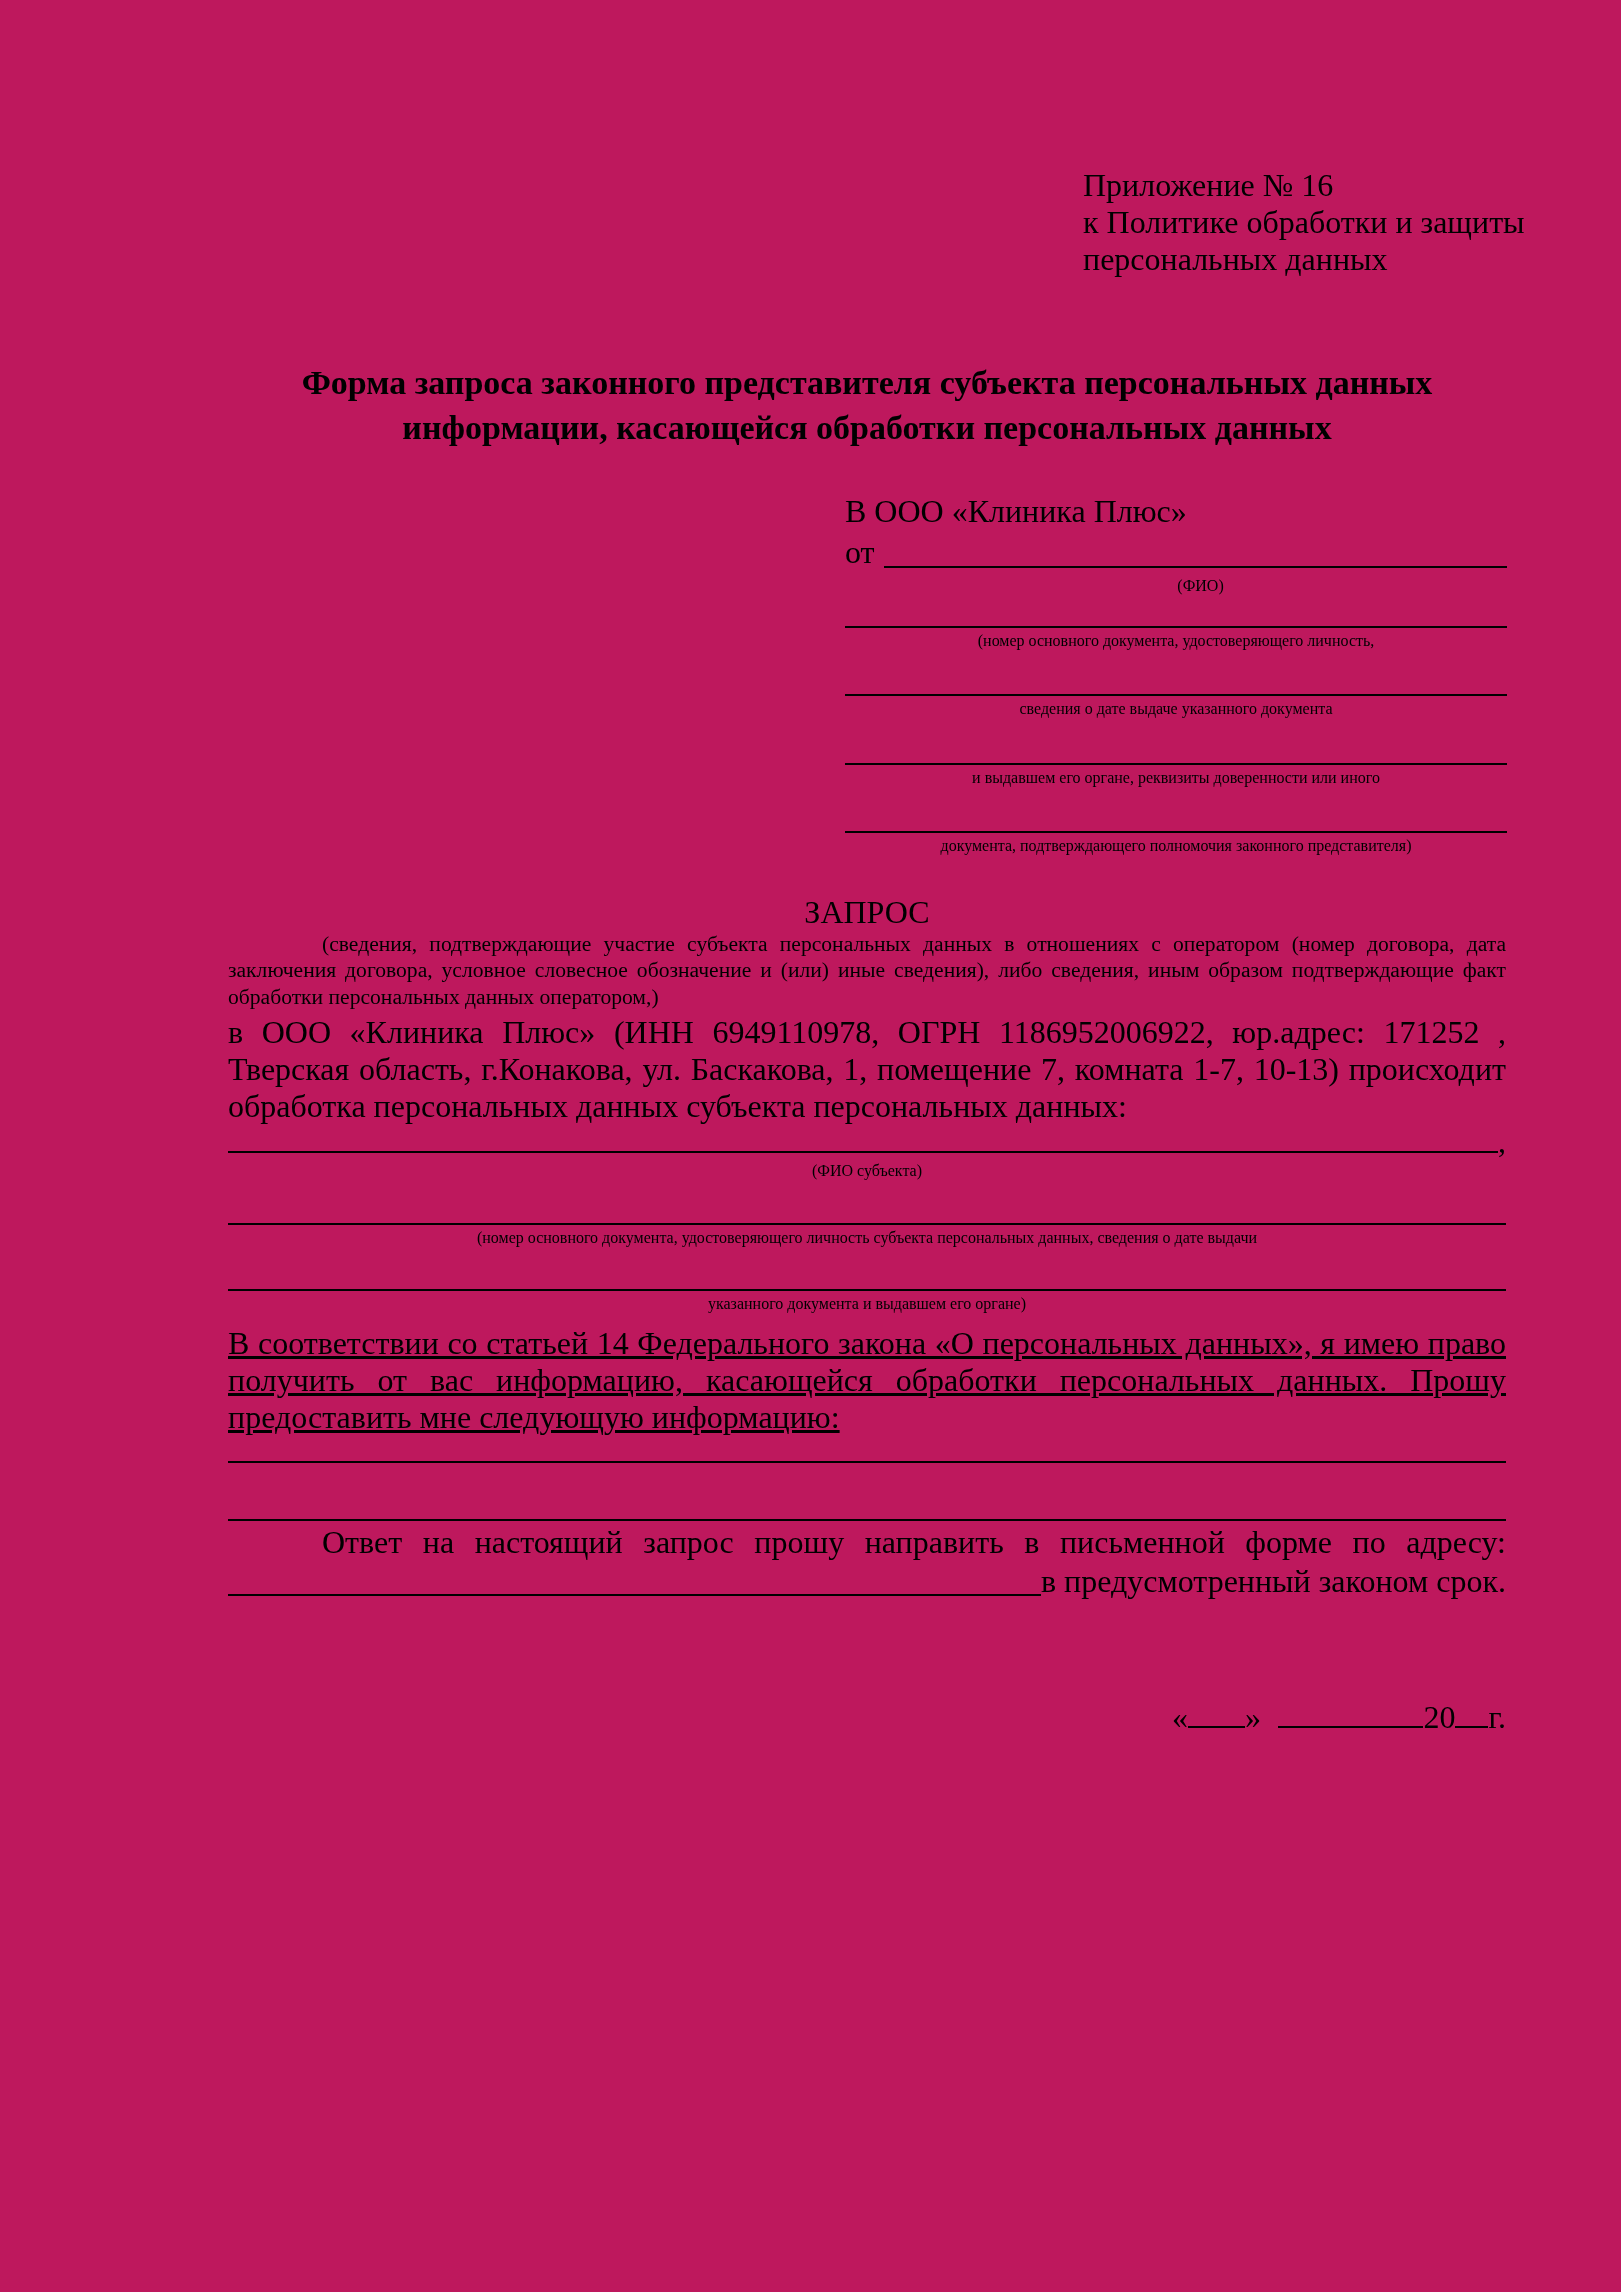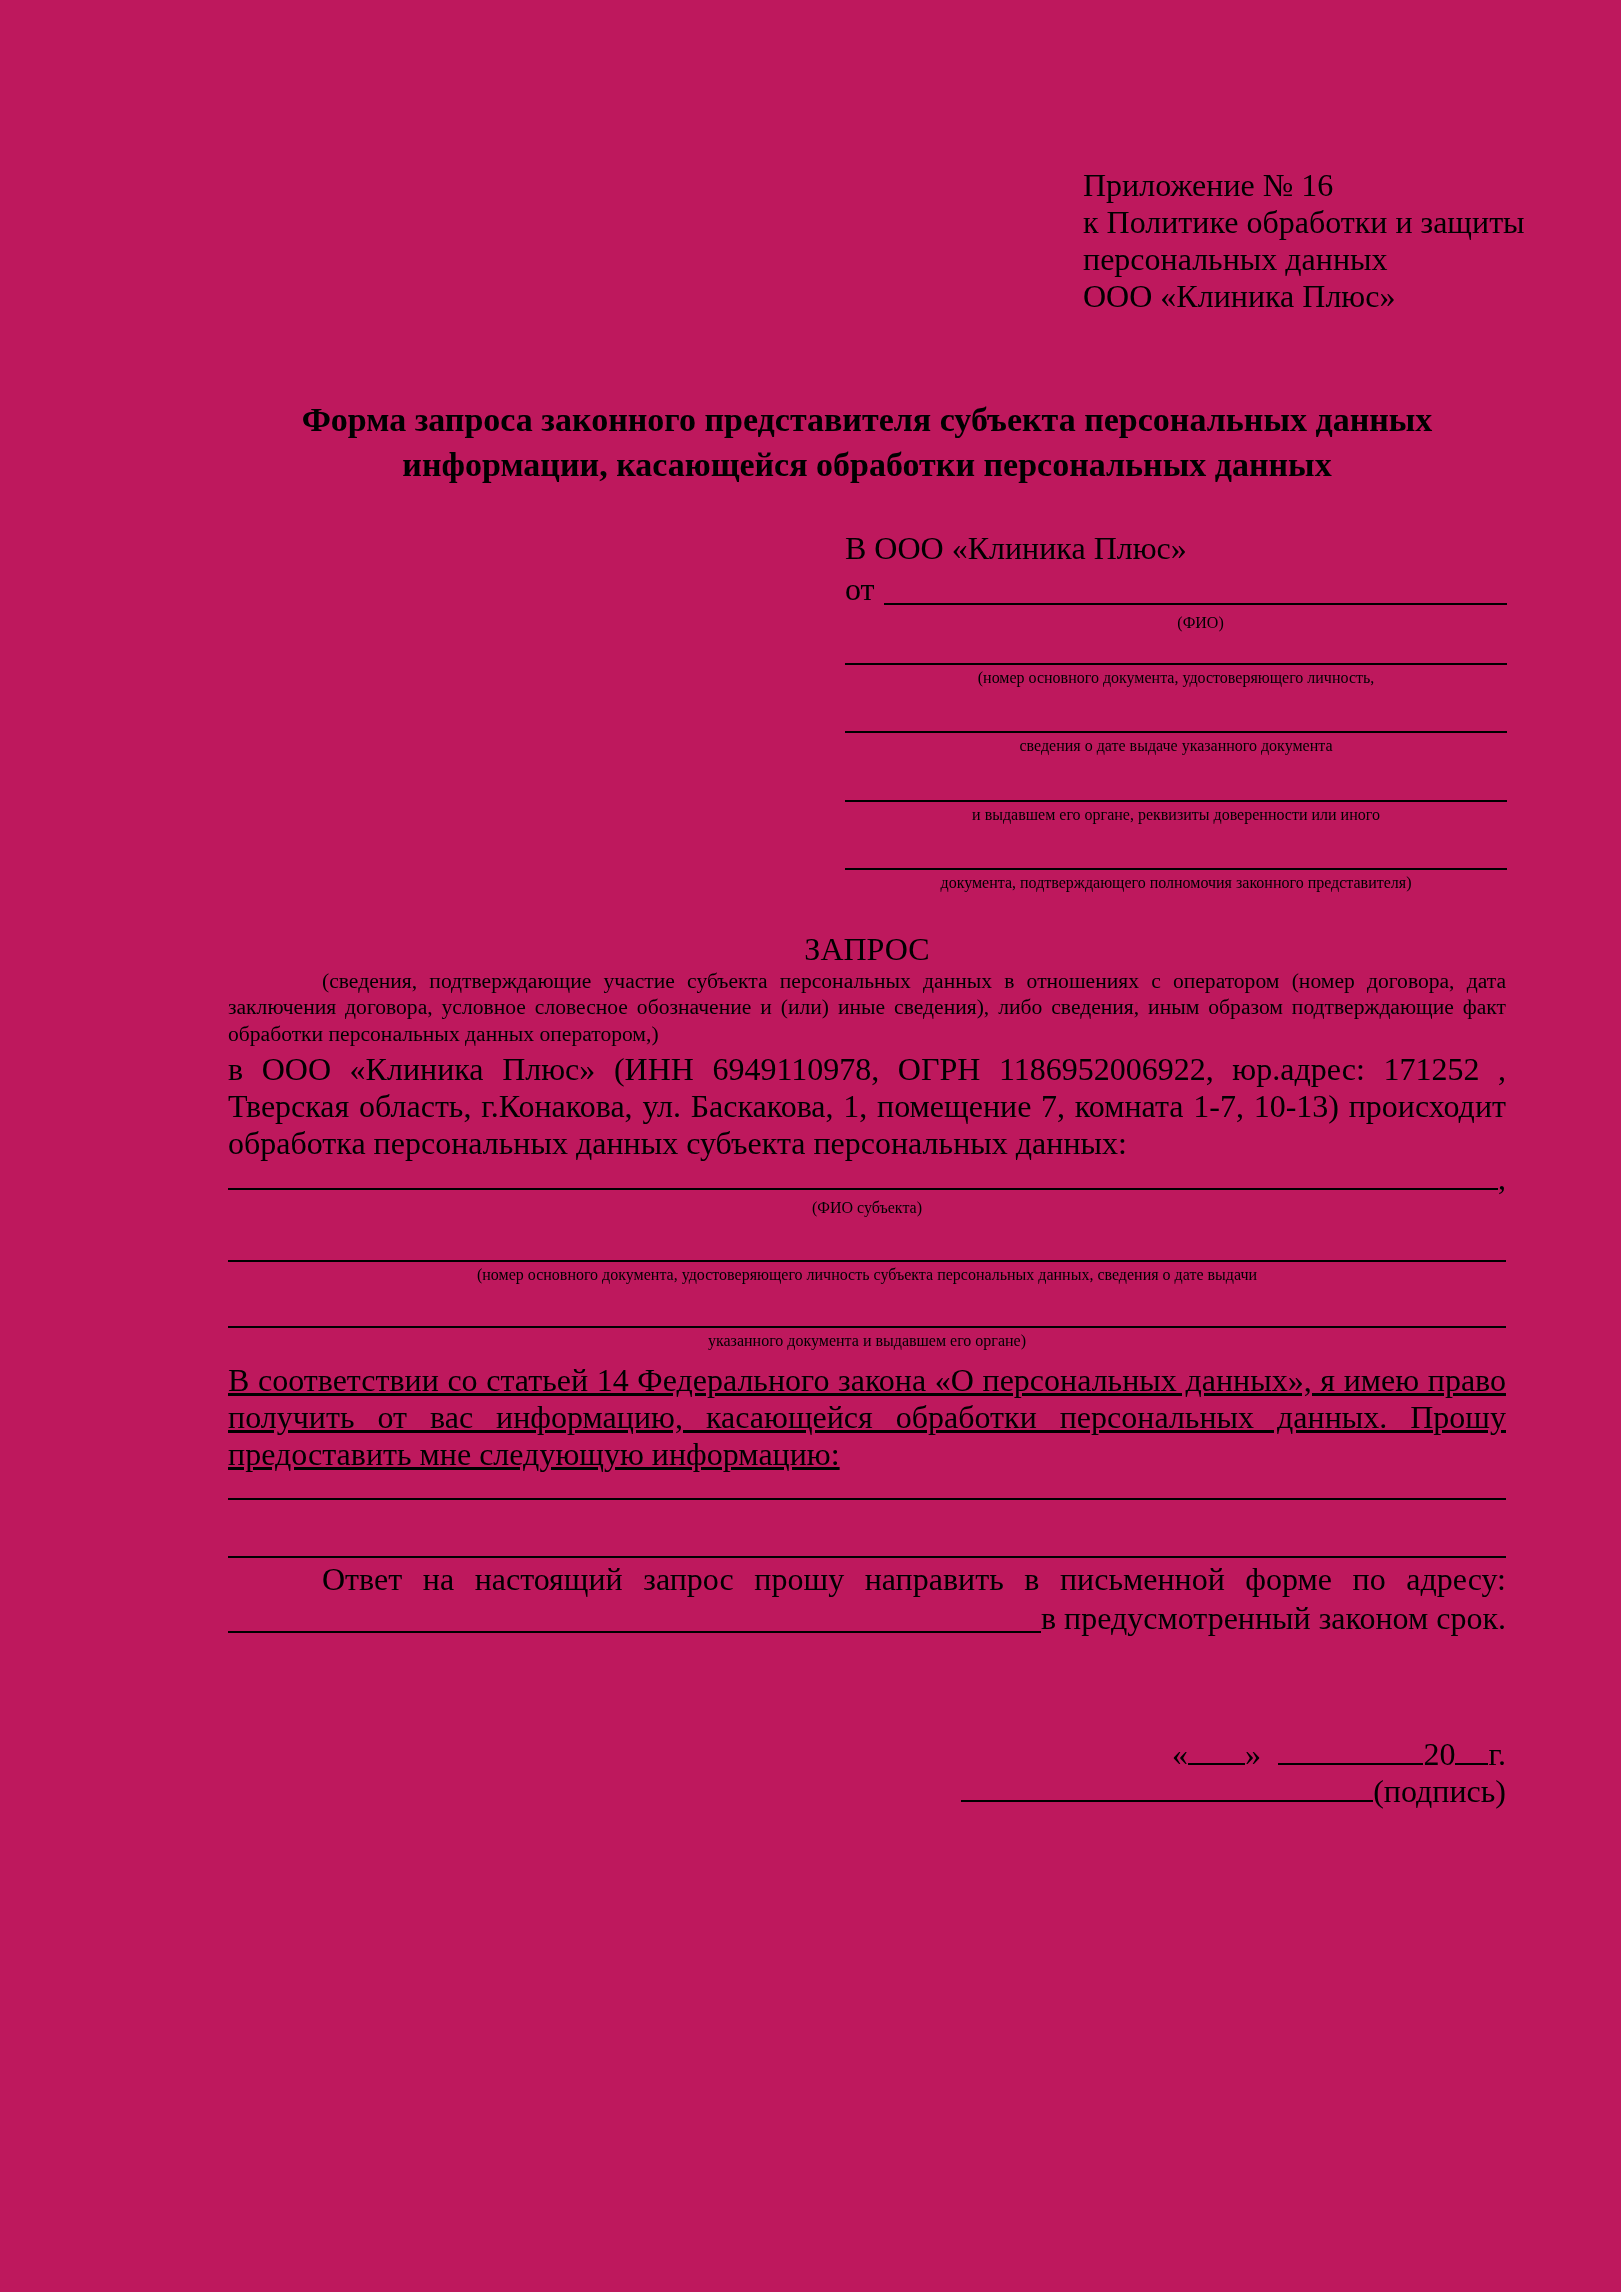--- a/index.html
+++ b/index.html
@@ -88,21 +88,20 @@
 </style>
 </head>
 <body>
 
 <div class="page">
 
   <div class="appendix">
     <div>Приложение № 16</div>
     <div>к Политике обработки и защиты</div>
     <div>персональных данных</div>
-    <div>ООО «Клиника Плюс»</div>
   </div>
 
   <div class="title">
     <div>Форма запроса законного представителя субъекта персональных данных</div>
     <div>информации, касающейся обработки персональных данных</div>
   </div>
 
   <div class="addr">
     <div>В ООО «Клиника Плюс»</div>
     <div class="u-row">
@@ -155,19 +154,16 @@
   <div class="answer1">Ответ на настоящий запрос прошу направить в письменной форме по адресу:</div>
   <div class="u-row answer2">
     <span class="u-fill"></span>
     <span class="answer-suffix">в предусмотренный законом срок.</span>
   </div>
 
   <div class="footer-row">
     <div class="date">
       <span>«</span><span class="u-inline w58"></span><span>»</span><span class="u-inline w148 gap"></span><span>20</span><span class="u-inline w34"></span><span>г.</span>
     </div>
-    <div class="sig">
-      <span class="u-inline w420"></span><span>(подпись)</span>
-    </div>
   </div>
 
 </div>
 
 
 </body></html>

